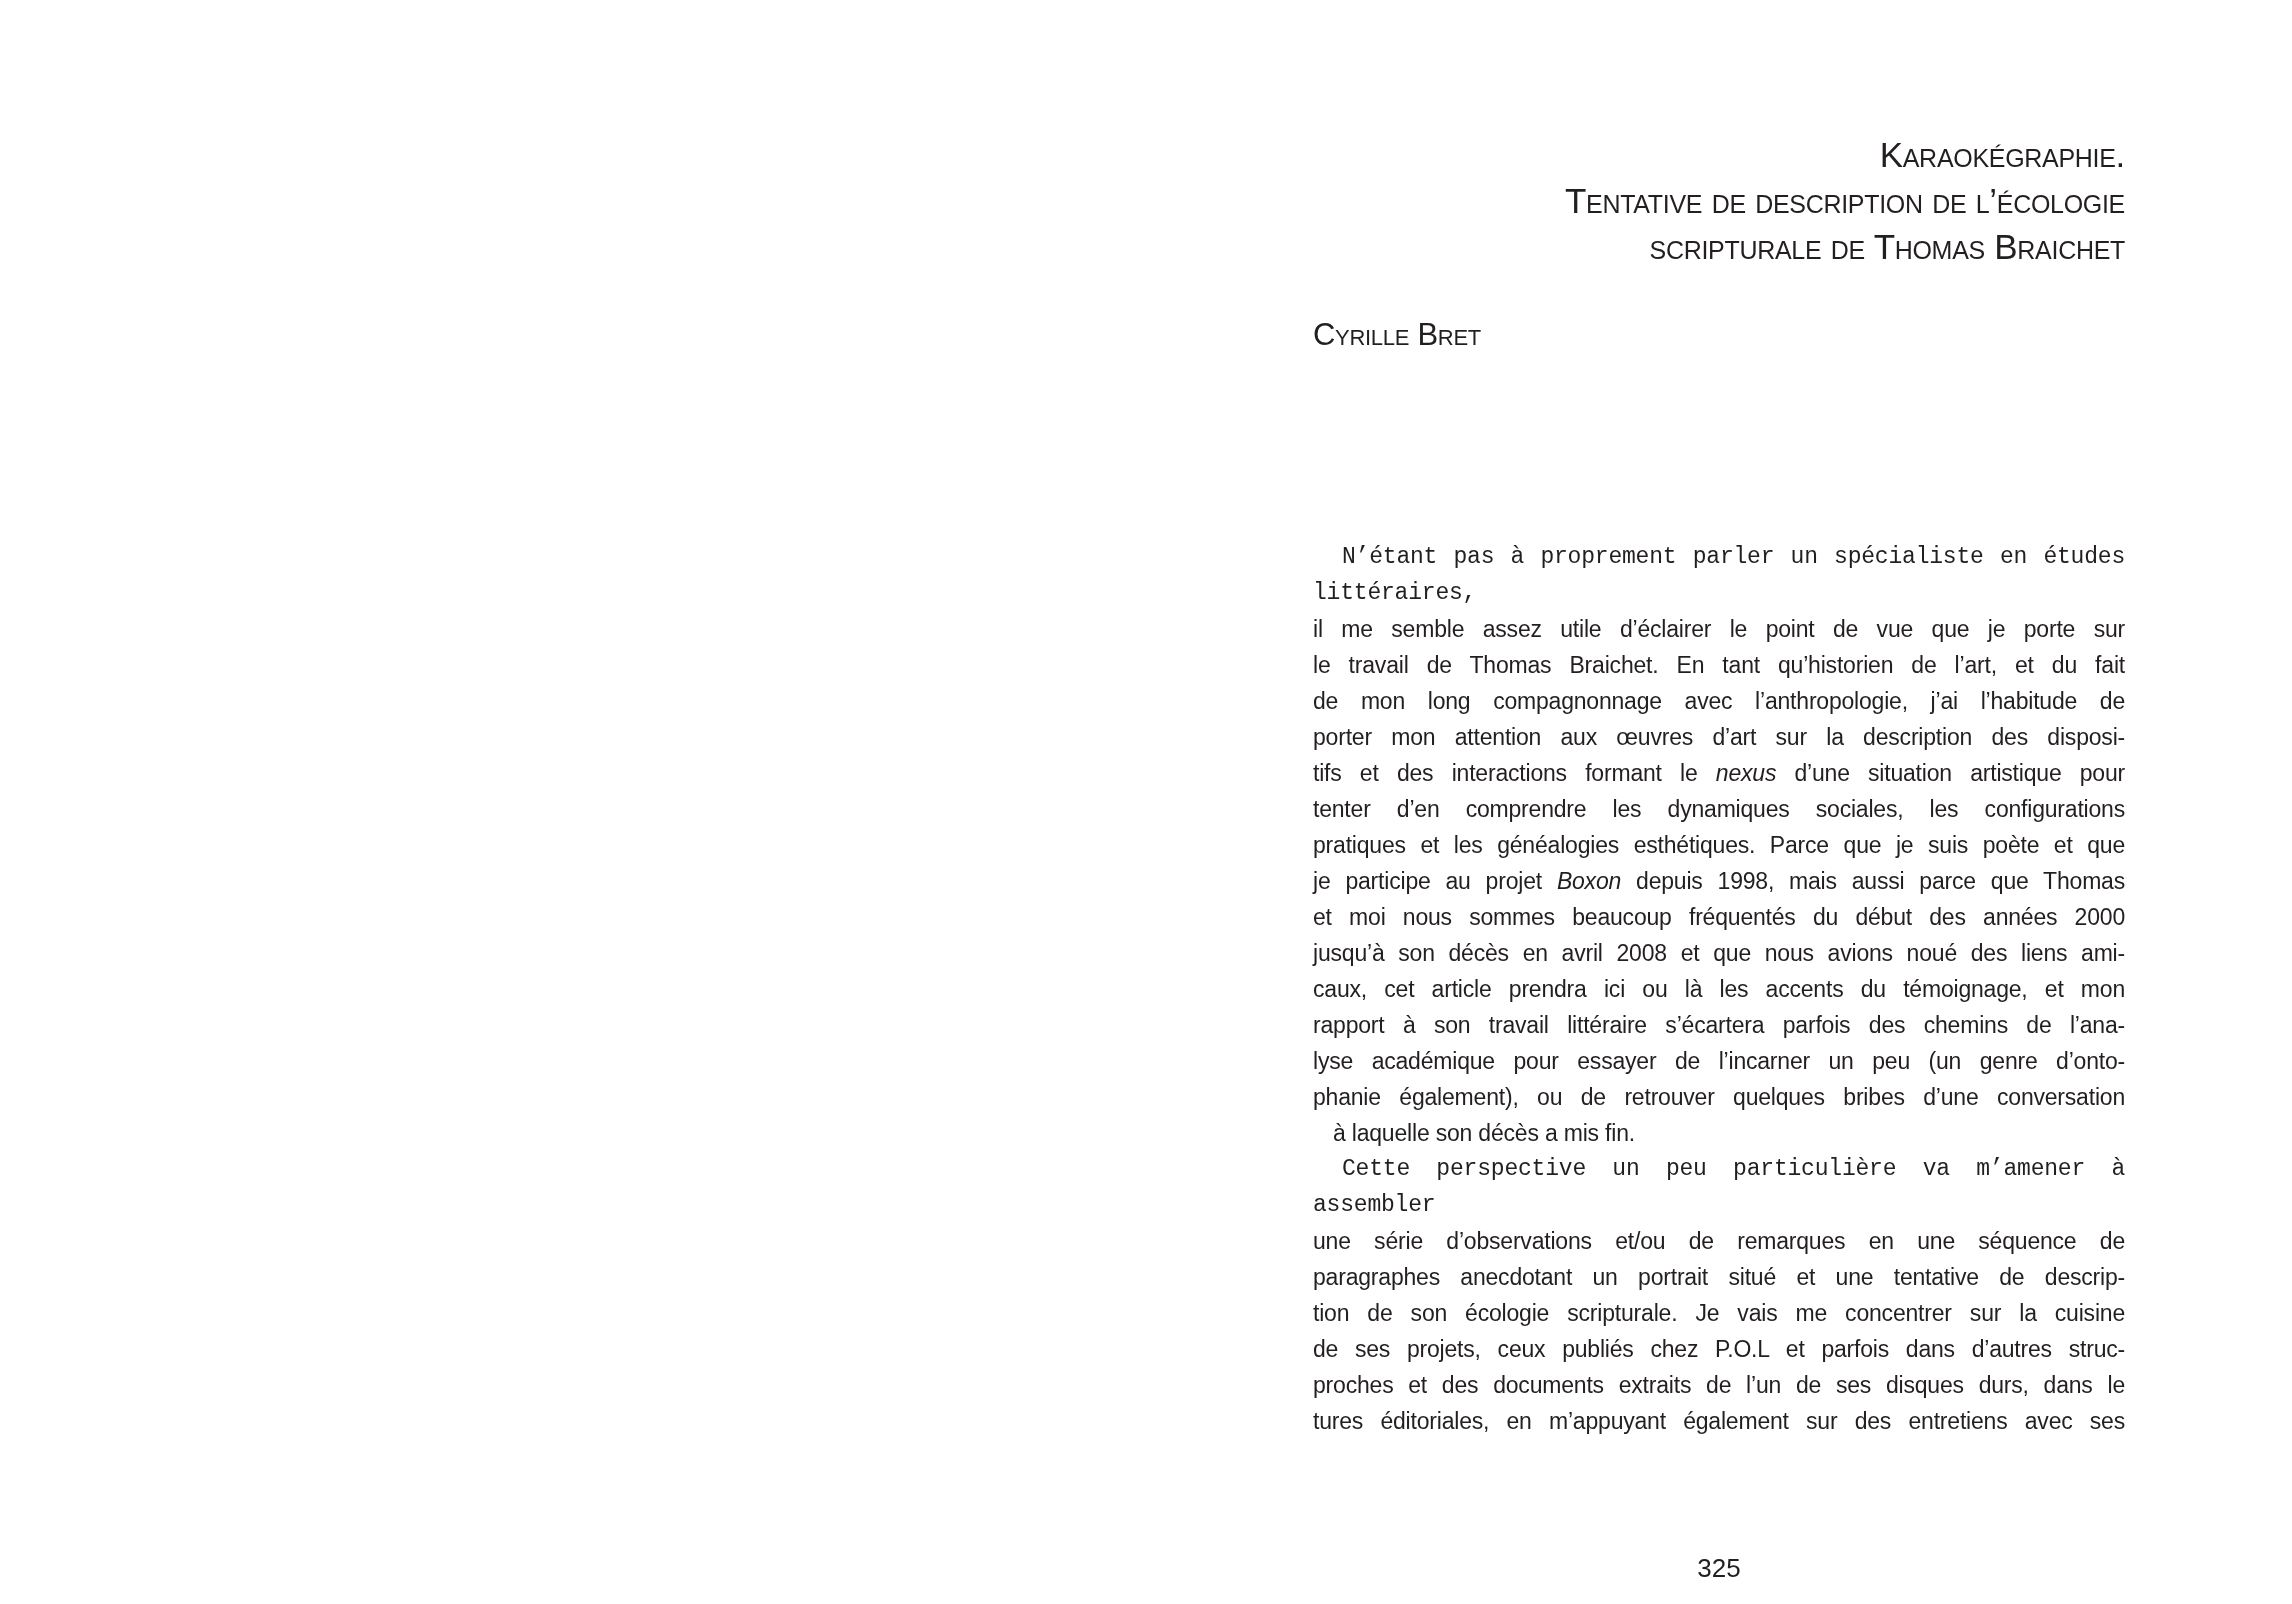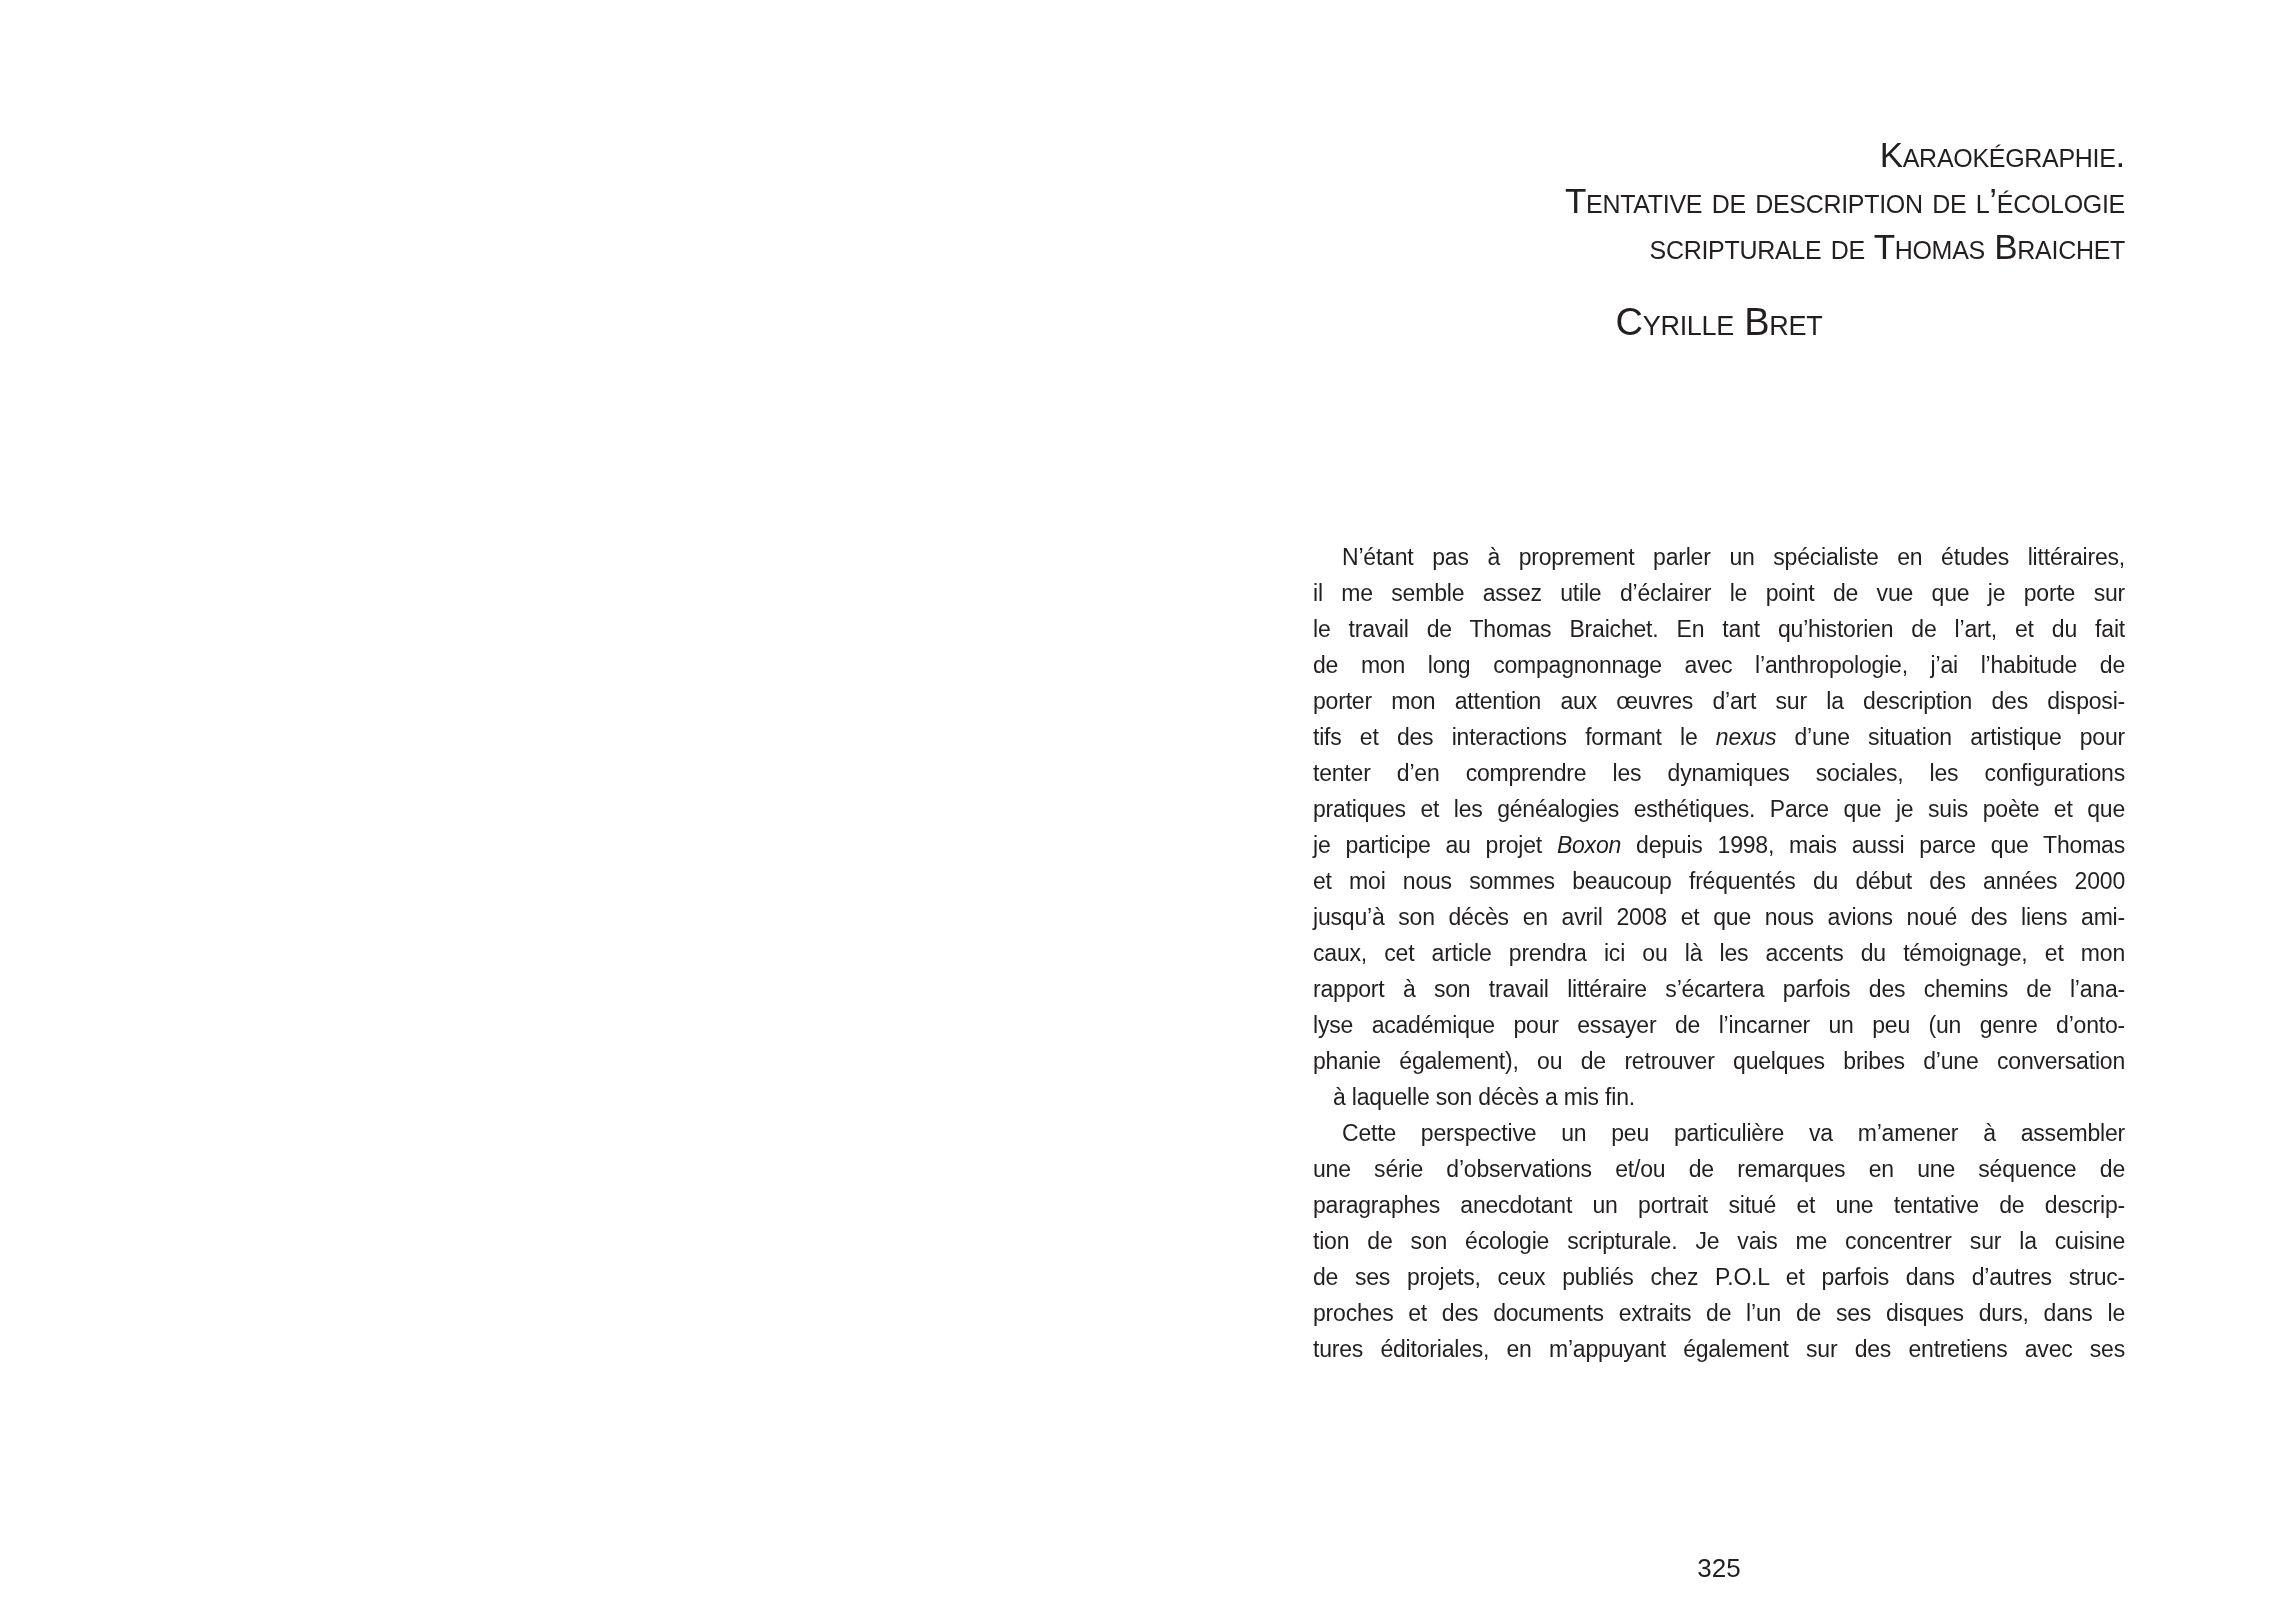--- a/index.html
+++ b/index.html
@@ -42,43 +42,43 @@
     top: 132px; left: 0; right: 0;
     text-align: right;
     font-size: 35px;
     line-height: 46px;
     font-variant: small-caps;
     letter-spacing: -0.3px;
   }
 
   .author {
     position: absolute;
-    top: 302px; left: 0; right: 0;
-    text-align: center;
-    font-size: 38px;
+    top: 314px; left: 0; right: 0;
+    text-align: left;
+    font-size: 31px;
     line-height: 41px;
     font-variant: small-caps;
     letter-spacing: -0.3px;
   }
 
   .bodytext {
     position: absolute;
     top: 539px; left: 0;
     width: 100%;
     font-size: 23px;
     line-height: 36px;
     letter-spacing: -0.2px;
   }
 
   .line {
     text-align: justify;
     text-align-last: justify;
     white-space: normal;
   }
-  .line.first { text-indent: 29px; }
+  .line.first { text-indent: 29px; font-family: Liberation Mono, monospace; }
   .line.lastfree { text-align-last: left; margin-left: 20px; }
 
   .it { font-style: italic; }
 
   .pagenum {
     position: absolute;
     top: 1554px; left: 0; right: 0;
     text-align: center;
     font-size: 26px;
     line-height: 29px;

